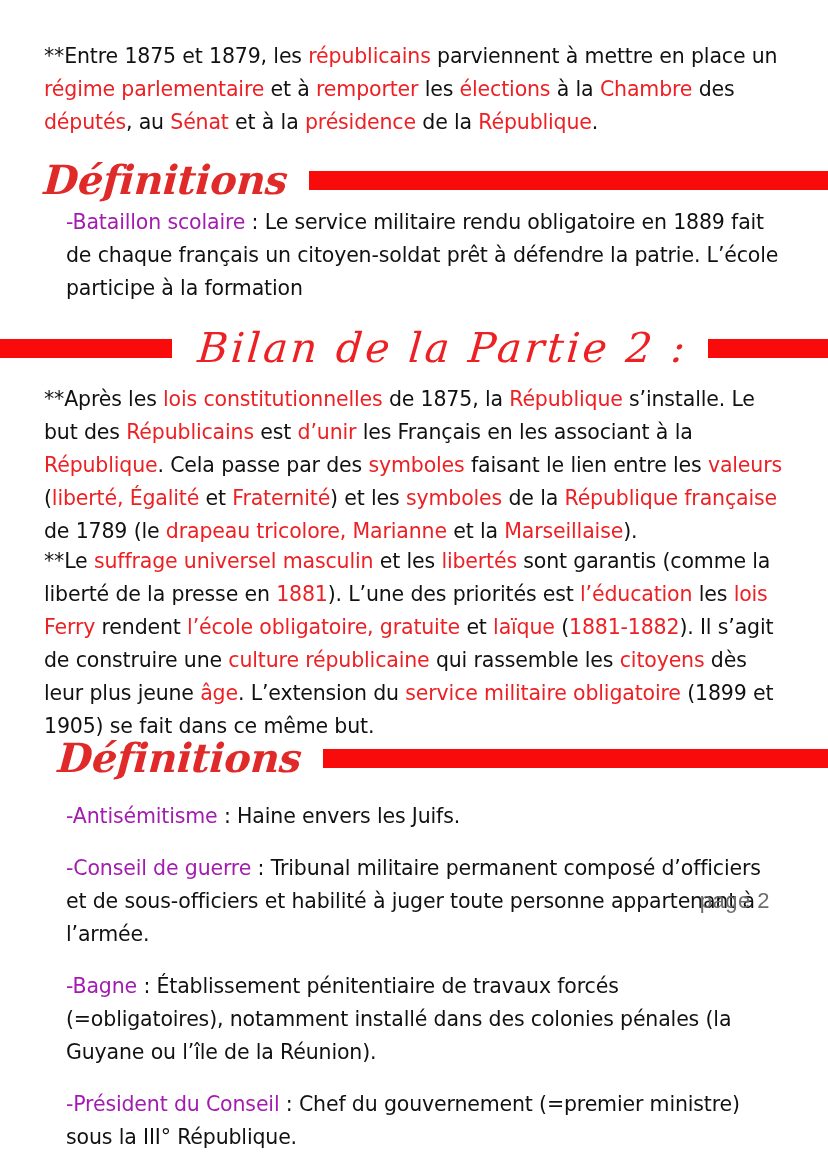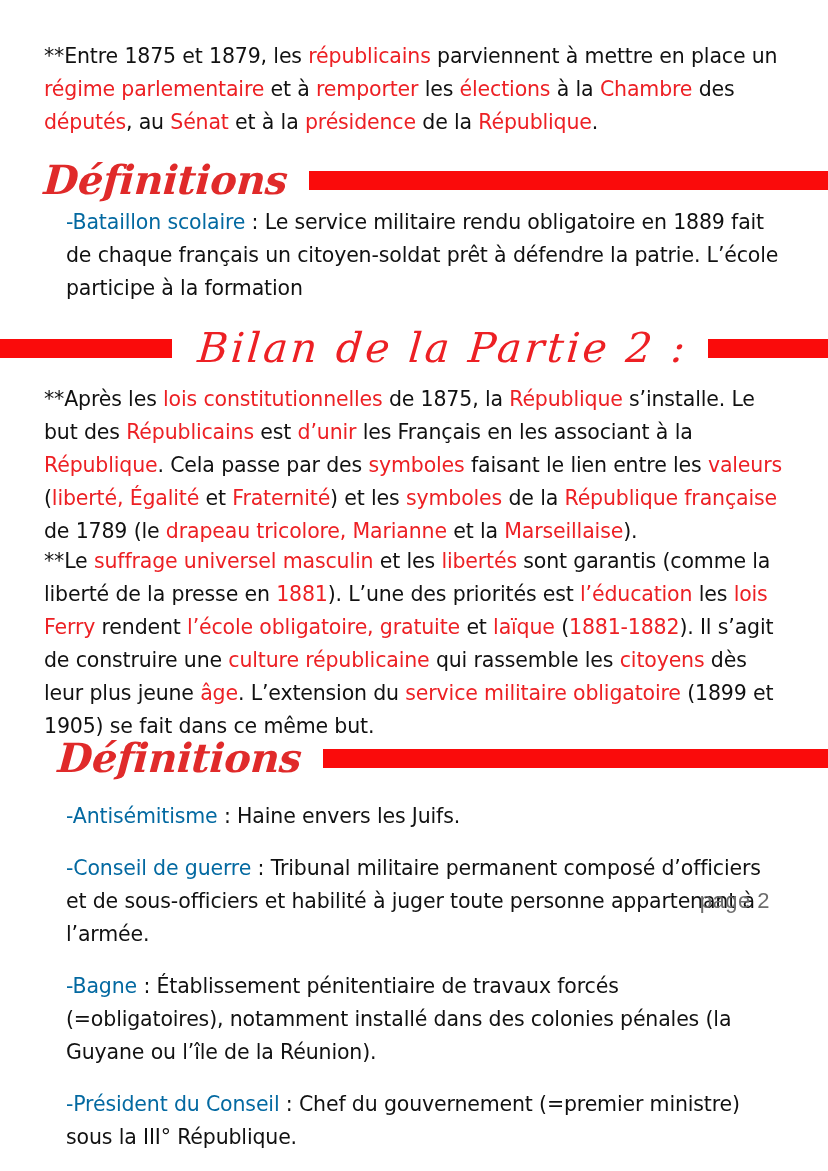--- a/index.html
+++ b/index.html
@@ -72,21 +72,21 @@
   
   .def-entry {
     position: absolute;
     left: 66px;
     right: 46px;
     font-size: 20.5px;
     line-height: 33px;
     letter-spacing: -0.15px;
   }
   .def-entry .term {
-    color: #0369a1;
+    color: #a21caf;
   }
   .def-entry .body {
     color: #111111;
   }
 
   
   .banner {
     position: absolute;
     left: 0;
     width: 828px;

